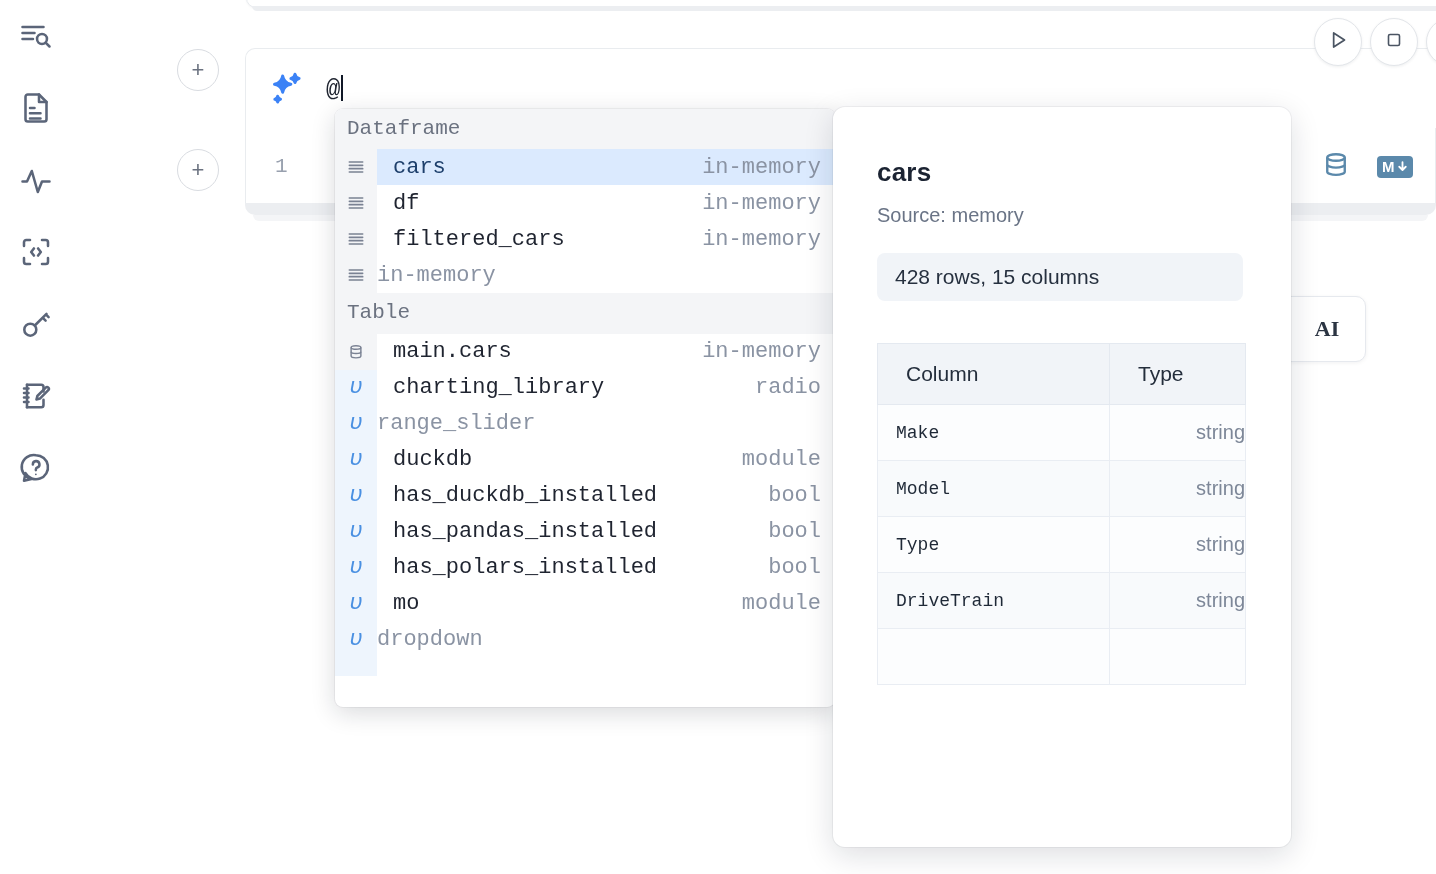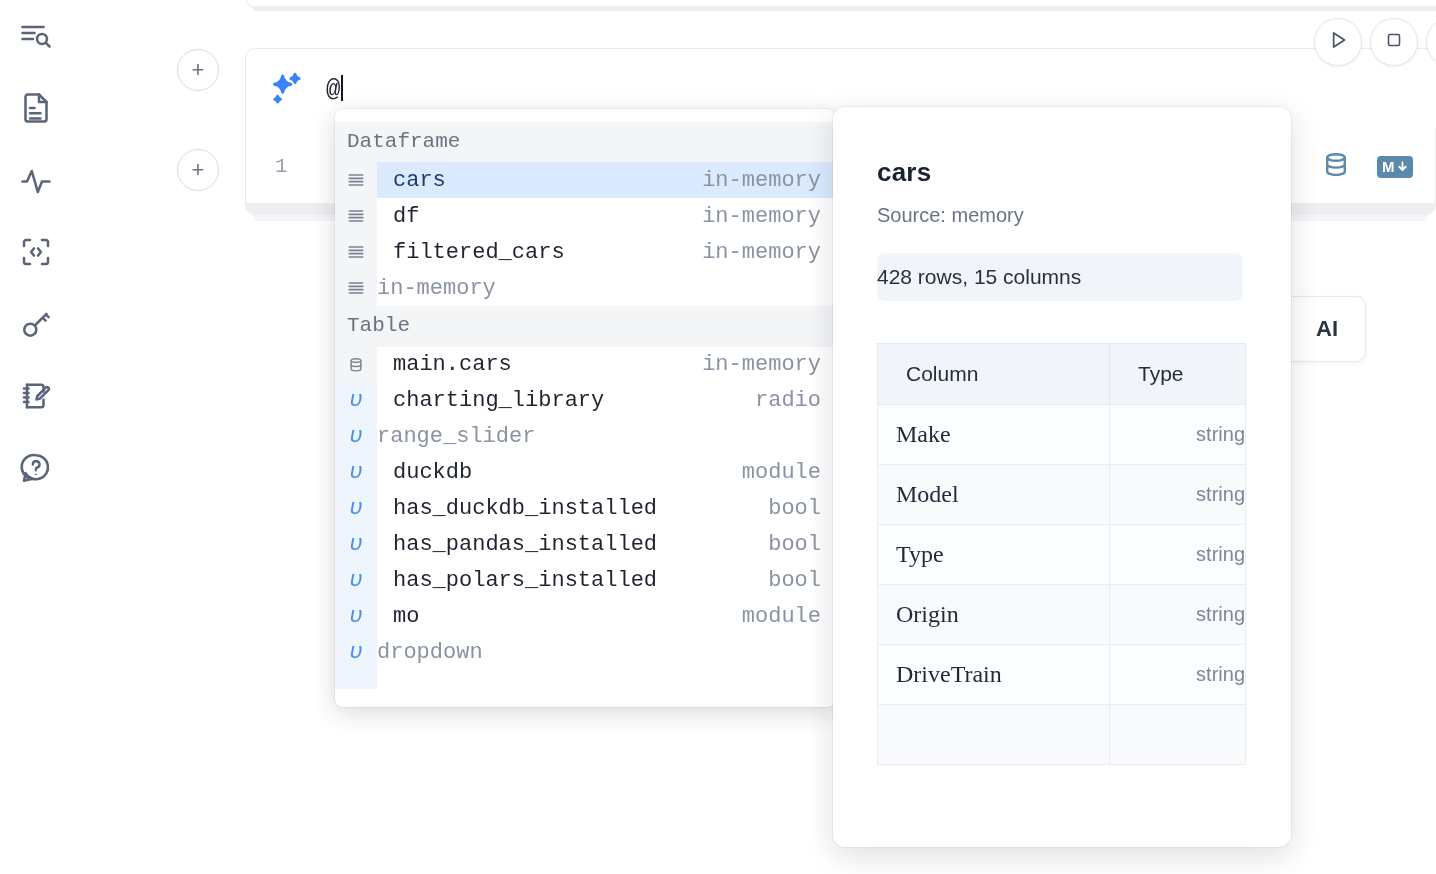--- a/index.html
+++ b/index.html
@@ -102,38 +102,38 @@
     background: #f4f5f7; border-radius: 0 0 10px 10px;
   }
 
   
   .ai-card {
     position: absolute; left: 1282px; top: 296px; width: 84px; height: 66px;
     background: #fff; border: 1px solid #e6e9ee; border-radius: 10px;
     display: flex; align-items: center; justify-content: center;
     box-shadow: 0 1px 4px rgba(16,24,40,.06);
   }
-  .ai-card-text { font-size: 22px; font-weight: 600; color: #2b3442; margin-left: 6px; }
+  .ai-card-text { font-size: 22px; font-weight: 600; color: #2b3442; margin-left: 6px; font-family: Liberation Serif, serif; }
   .ai-card-clip {
     position: absolute; left: 1282px; top: 296px; width: 16px; height: 66px;
     background: #fff; border-top: 1px solid #e6e9ee; border-bottom: 1px solid #e6e9ee;
   }
   .ghost-strip {
     position: absolute; left: 1158px; top: 296px; width: 120px; height: 62px;
     background: #f1f4f8; border-radius: 10px;
   }
 
   
   .ac {
     position: absolute; left: 335px; top: 109px; width: 500px; height: 598px;
     background: #ffffff; border-radius: 8px; overflow: hidden;
     box-shadow: 0 6px 24px rgba(16,24,40,.16), 0 0 0 1px rgba(16,24,40,.05);
     z-index: 40;
   }
-  .ac-scroll { position: absolute; inset: 0; overflow: hidden; margin-top: 13px; }
+  .ac-scroll { position: absolute; inset: 0; overflow: hidden; }
   .ac-section {
     background: #f4f5f7; color: #6b7280; font-family: "Liberation Mono", monospace;
     font-size: 21px; padding: 6px 0 6px 12px; line-height: 1.35;
   }
   .ac-row {
     display: flex; align-items: center; height: 36px;
     font-family: "Liberation Mono", monospace; font-size: 22px;
     background: #fff; cursor: pointer;
   }
   .ac-row .ic {
@@ -155,33 +155,33 @@
     box-shadow: 0 8px 30px rgba(16,24,40,.14), 0 0 0 1px rgba(16,24,40,.05);
     z-index: 45;
   }
   .detail-title {
     font-size: 26px; font-weight: 700; color: #1b2332;
     margin: 50px 0 0 44px; letter-spacing: .2px;
   }
   .detail-source { font-size: 20px; color: #6a7486; margin: 16px 4px 0 44px; }
   .detail-chip {
     margin: 26px 0 0 44px; width: 366px; height: 48px; background: #f1f4f8;
-    border-radius: 8px; display: flex; align-items: center; padding-left: 0;
+    border-radius: 8px; display: flex; align-items: center; padding-left: 18px;
     font-size: 21px; color: #26303f;
   }
   .tbl {
     margin: 42px 0 0 44px; width: 368px; border-collapse: collapse;
     table-layout: fixed;
   }
   .tbl th {
     background: #f1f4f8; border: 1px solid #e4e9f0; text-align: left;
     font-size: 21px; font-weight: 400; color: #242e3c; padding: 18px 0 18px 28px;
   }
   .tbl td { border: 1px solid #e9edf3; padding: 16px 0 16px 18px; }
-  .tbl td.col { font-family: Liberation Serif, serif; font-size: 24px; color: #1f2937; background: #fcfdfe; }
+  .tbl td.col { font-family: Liberation Mono, monospace; font-size: 18px; color: #1f2937; background: #fcfdfe; }
   .tbl td.typ { font-size: 20px; color: #7d8798; background: #fcfdfe; text-align: right; }
   .tbl tr:nth-child(even) td { background: #f8fafc; }
   .tbl col.c1 { width: 232px; }
   .tbl col.c2 { width: 136px; }
 </style>
 </head>
 <body>
 
 <div class="app">
 
@@ -455,24 +455,20 @@
         </tr>
         <tr>
           <td class="col">Model</td>
           <td class="typ">string</td>
         </tr>
         <tr>
           <td class="col">Type</td>
           <td class="typ">string</td>
         </tr>
         <tr>
-          <td class="col">Origin</td>
-          <td class="typ">string</td>
-        </tr>
-        <tr>
           <td class="col">DriveTrain</td>
           <td class="typ">string</td>
         </tr>
         <tr>
           <td class="col">&nbsp;</td>
           <td class="typ">&nbsp;</td>
         </tr>
       </tbody>
     </table>
   </div>

